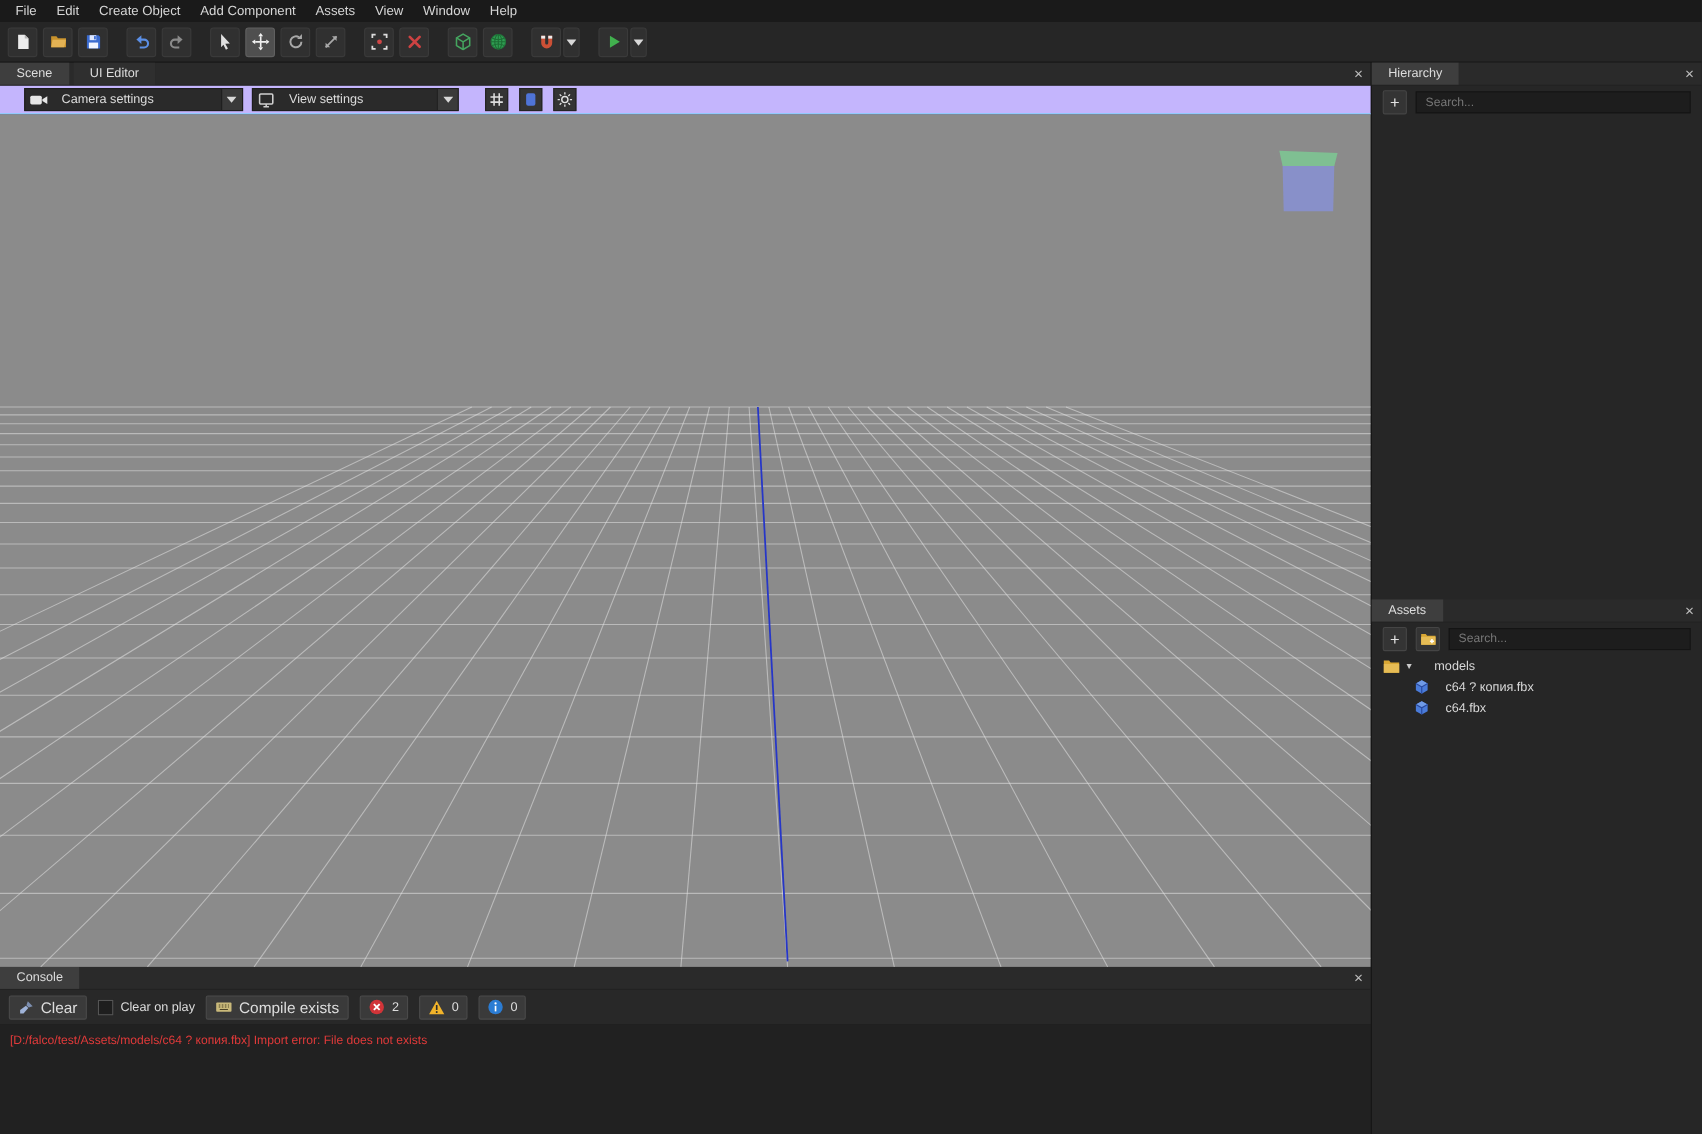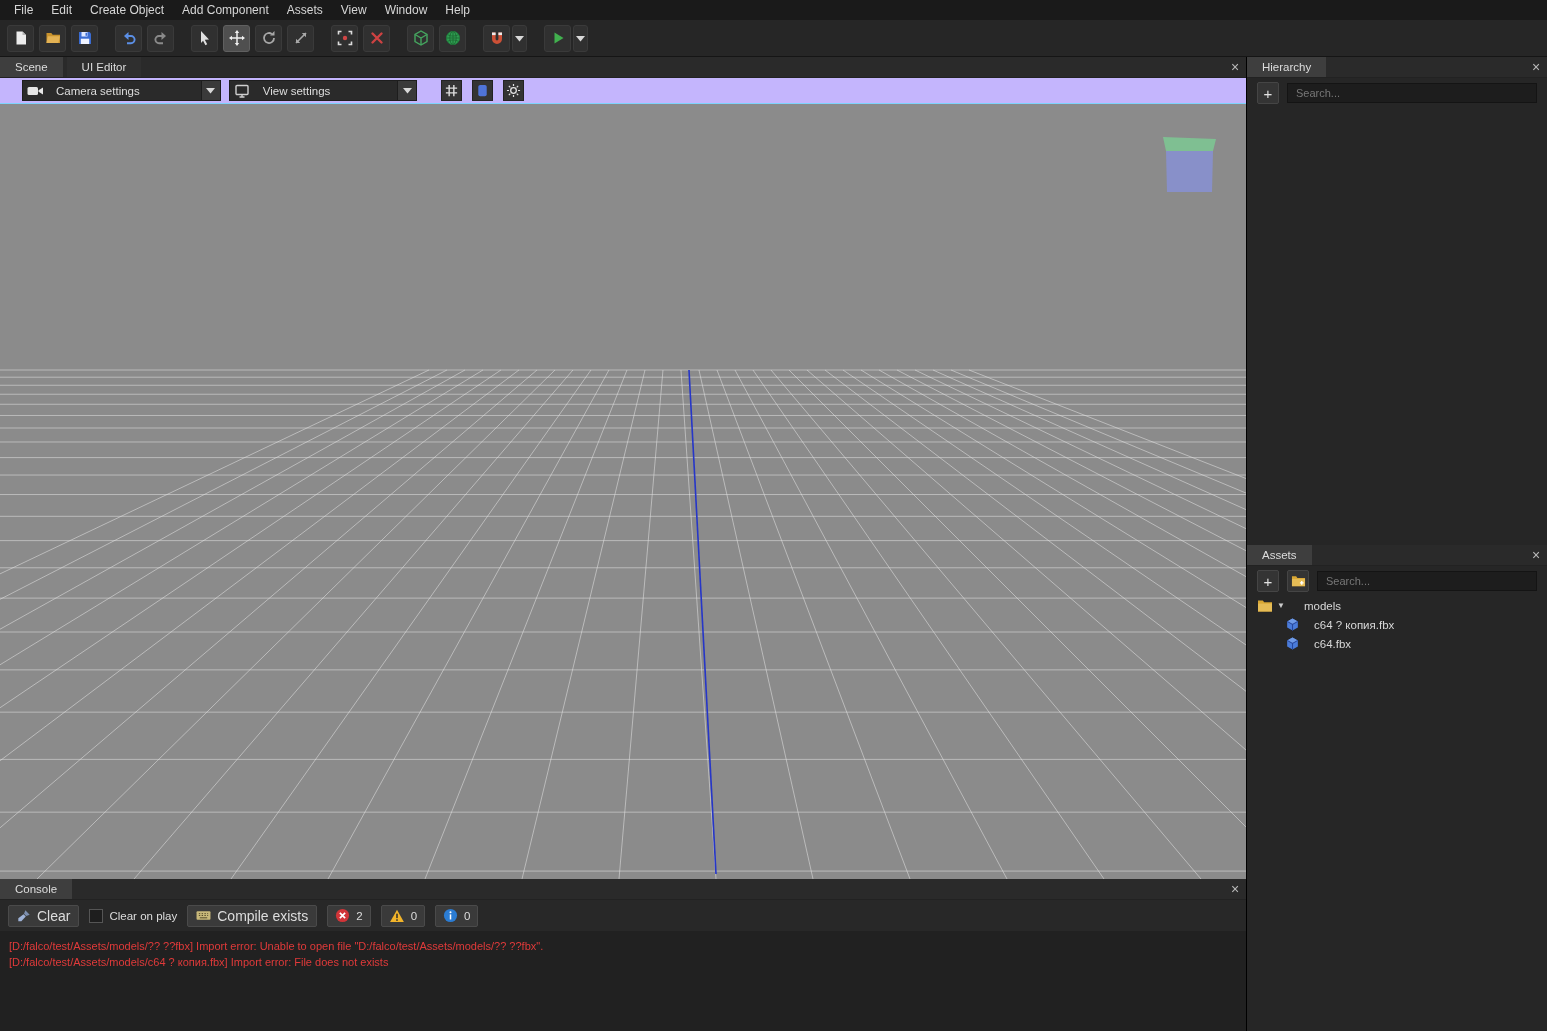--- a/index.html
+++ b/index.html
@@ -405,21 +405,20 @@
                 <svg width="15" height="15" viewBox="0 0 16 16">
                   <circle cx="8" cy="8" r="7" fill="#2b7cd3"></circle>
                   <rect x="7.2" y="6.8" width="1.6" height="5.4" fill="#fff"></rect>
                   <circle cx="8" cy="4.5" r="1.1" fill="#fff"></circle>
                 </svg>
               </span>
             <span>0</span>
           </div>
         </div>
         <div class="clog">
-          <div class="log-line">[D:/falco/test/Assets/models/?? ??fbx] Import error: Unable to open file "D:/falco/test/Assets/models/?? ??fbx".</div>
           <div class="log-line">[D:/falco/test/Assets/models/c64 ? копия.fbx] Import error: File does not exists</div>
         </div>
       </div>
     </div>
 
     <div class="right-col">
 
       <div class="panel hierarchy">
         <div class="tabbar">
           <div class="tab active">Hierarchy</div>

